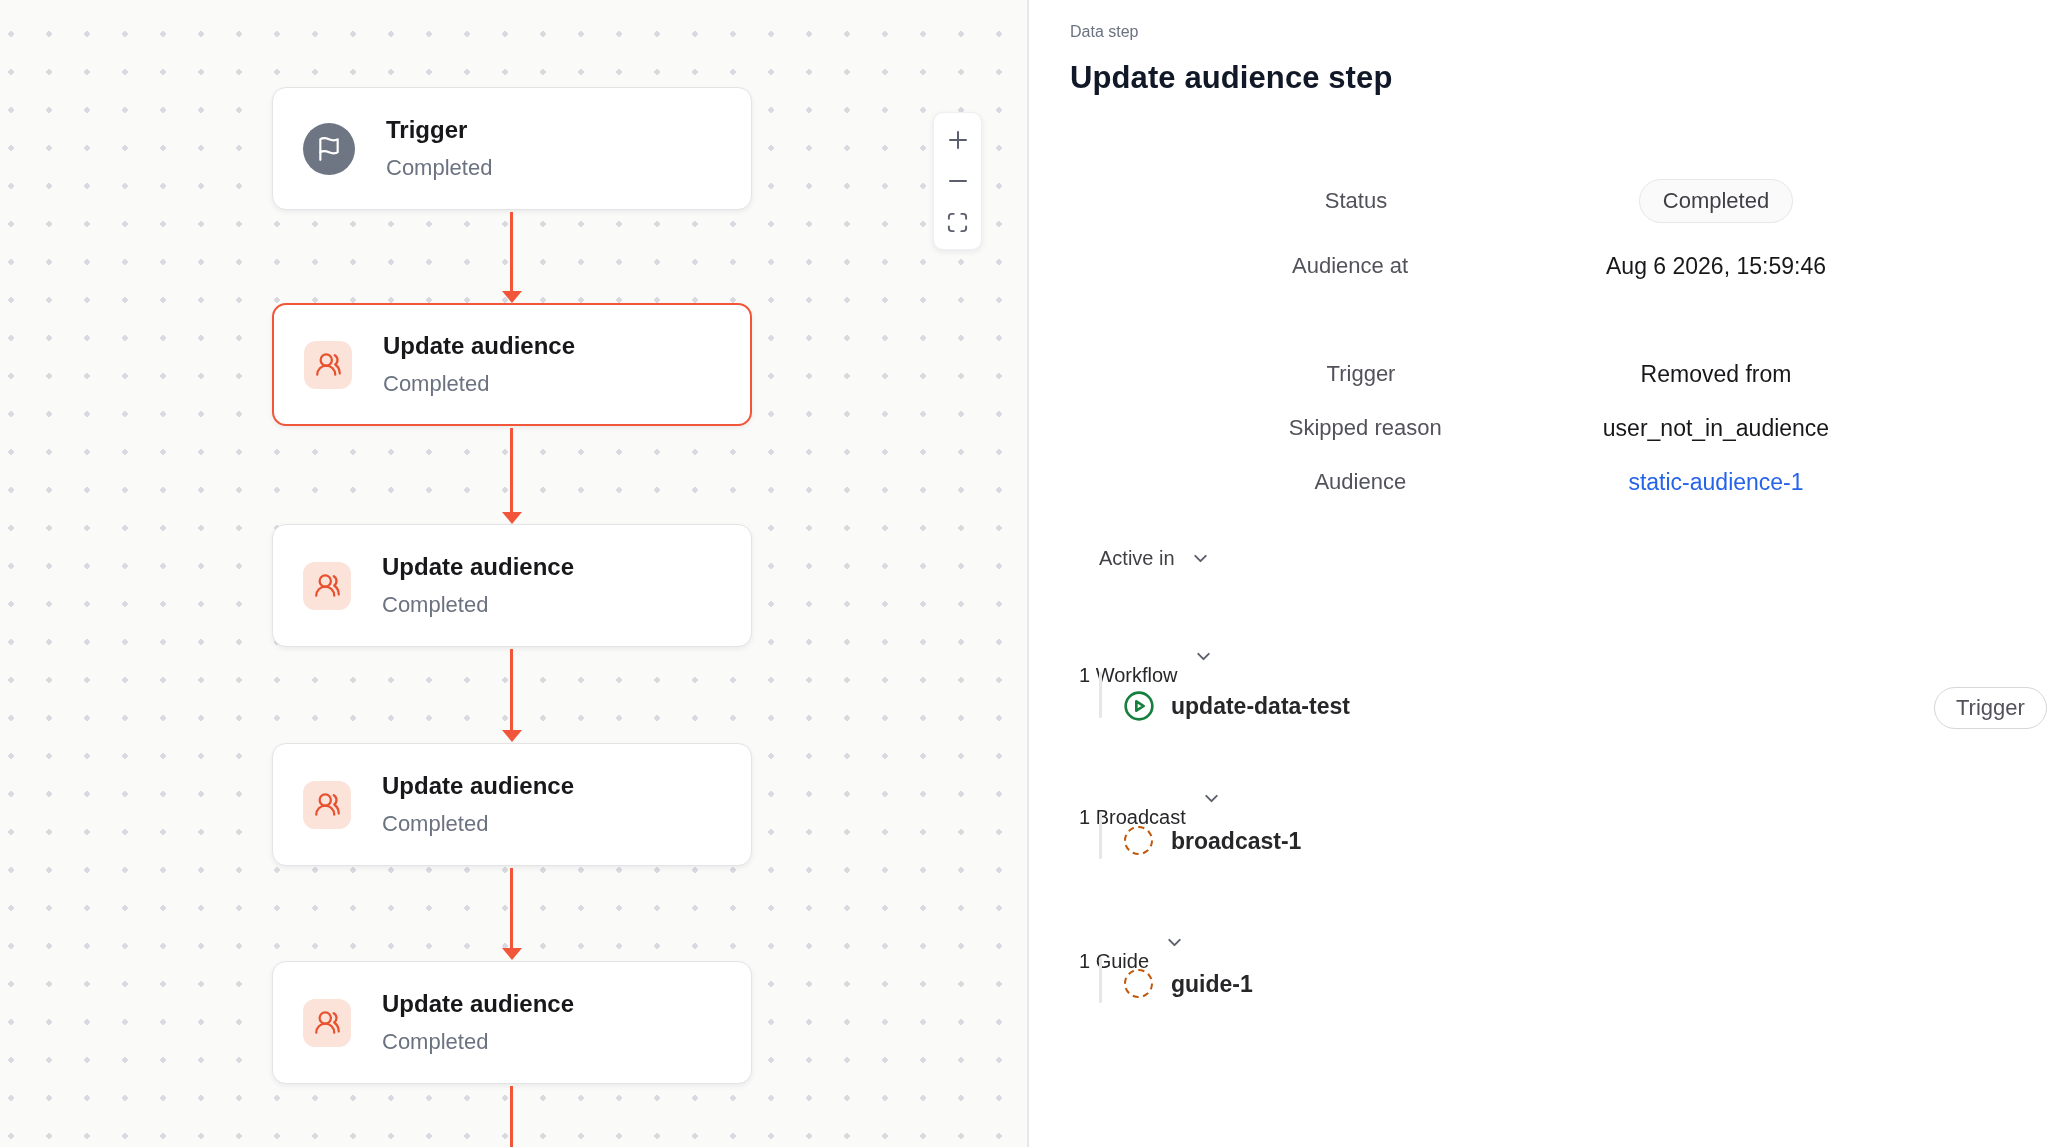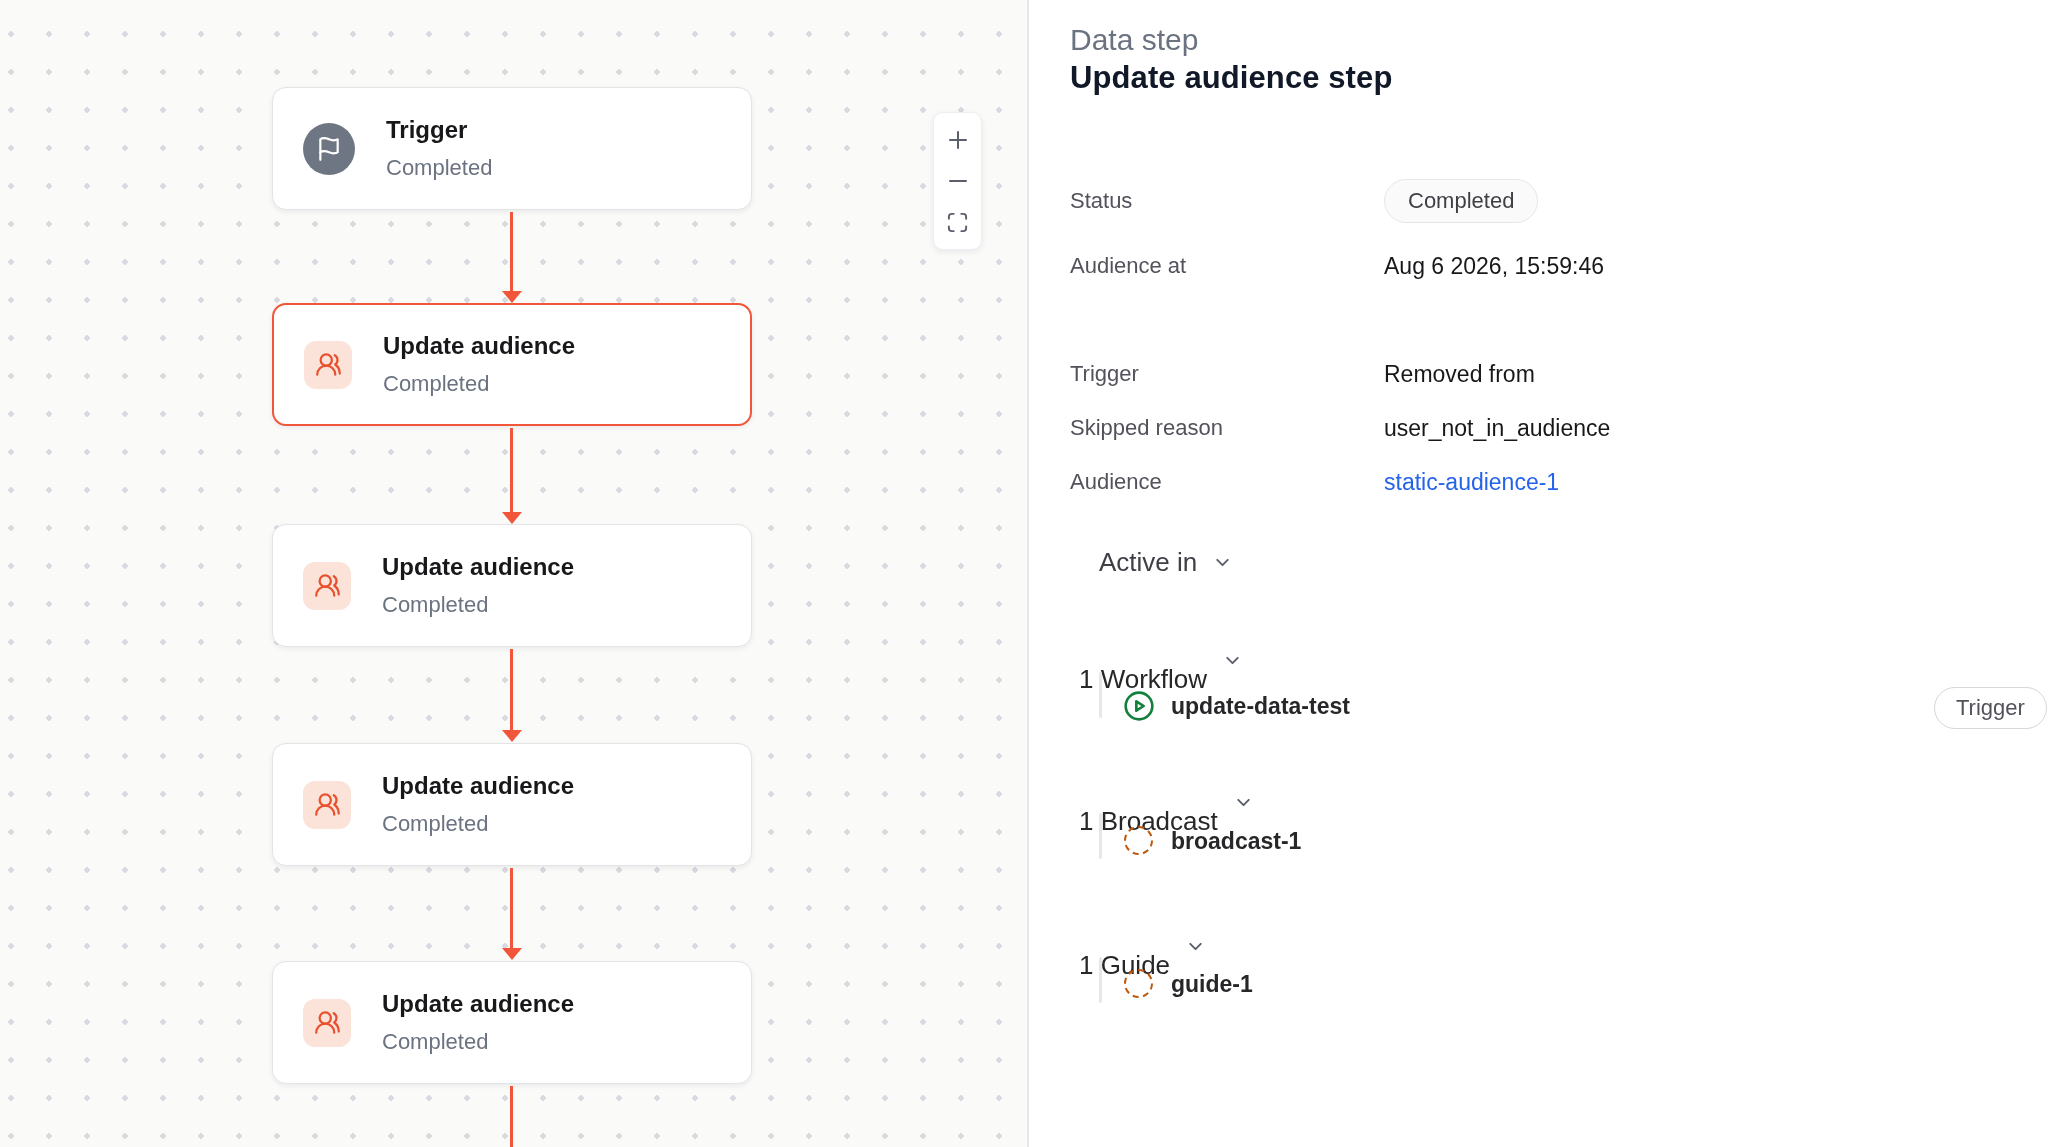--- a/index.html
+++ b/index.html
@@ -49,33 +49,33 @@
   .arrow.no-head::after{display:none;}
 
   .zoom-controls{position:absolute;left:933px;top:112px;width:49px;height:138px;background:#fff;
     border:1px solid #EFEFF2;border-radius:10px;box-shadow:0 2px 6px rgba(16,24,40,.08);
     display:flex;flex-direction:column;align-items:center;justify-content:space-around;padding:6px 0;}
   .zoom-btn{width:40px;height:38px;display:flex;align-items:center;justify-content:center;cursor:pointer;background:none;border:none;}
   .zoom-btn svg{stroke:#5A5F6B;}
 
   
   .panel{position:absolute;left:1031px;top:0;width:1017px;height:1147px;background:#fff;}
-  .eyebrow{position:absolute;left:39px;top:23px;font-size:30px;color:var(--text-secondary);}
+  .eyebrow{position:absolute;left:39px;top:23px;font-size:16px;color:var(--text-secondary);}
   .panel-title{position:absolute;left:39px;top:60px;font-size:31px;font-weight:700;color:#111827;letter-spacing:.1px;}
 
-  .field{position:absolute;left:39px;right:0;height:42px;display:flex;align-items:center;}
+  .field{position:absolute;left:39px;right:0;height:42px;display:flex;align-items:center;justify-content:center;}
   .field-label{width:314px;font-size:22px;color:var(--label);flex:0 0 auto;}
   .field-value{font-size:23px;color:var(--text-primary);}
   .field-value.bold{font-weight:400;}
   .field-value a{color:var(--link);text-decoration:none;}
   .status-badge{display:inline-block;font-size:22px;color:#3F3F46;background:#FAFAFA;
     border:1.5px solid #E7E7EA;border-radius:999px;padding:8px 23px;line-height:26px;}
 
   .collapsible{position:absolute;display:inline-flex;align-items:center;cursor:pointer;}
-  .collapsible .clabel{font-size:26px;color:#3F3F46;}
+  .collapsible .clabel{font-size:20px;color:#3F3F46;}
   .collapsible.group .clabel{color:#27272A;margin-top:38px;}
   .collapsible svg{margin-left:15px;stroke:#5A5F6B;}
 
   .indent-line{position:absolute;left:68px;width:2.5px;background:#E7E7EA;border-radius:2px;}
   .item-text{position:absolute;left:140px;font-size:23px;color:#27272A;line-height:30px;font-weight:bold;}
   .play-circle{position:absolute;left:92px;}
   .dashed-circle{position:absolute;left:93px;width:29px;height:29px;border:2.6px dashed var(--amber);border-radius:50%;}
   .trigger-chip{position:absolute;left:903px;top:687px;font-size:22px;color:#52525B;background:#fff;
     border:1.5px solid #D6D6DB;border-radius:999px;padding:7px 21px;line-height:26px;white-space:nowrap;}
 </style>

